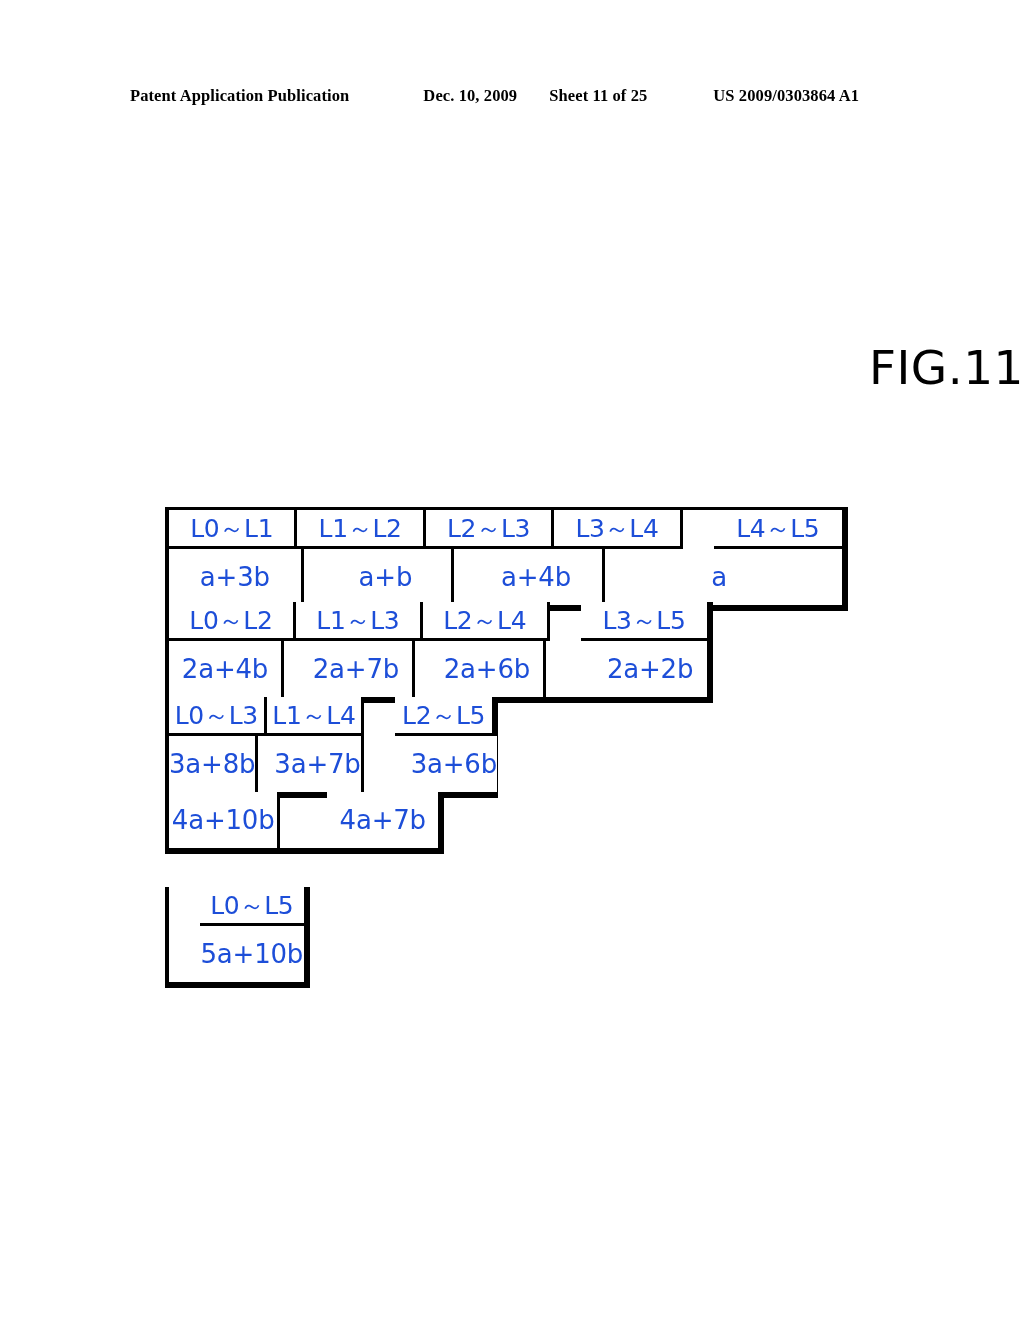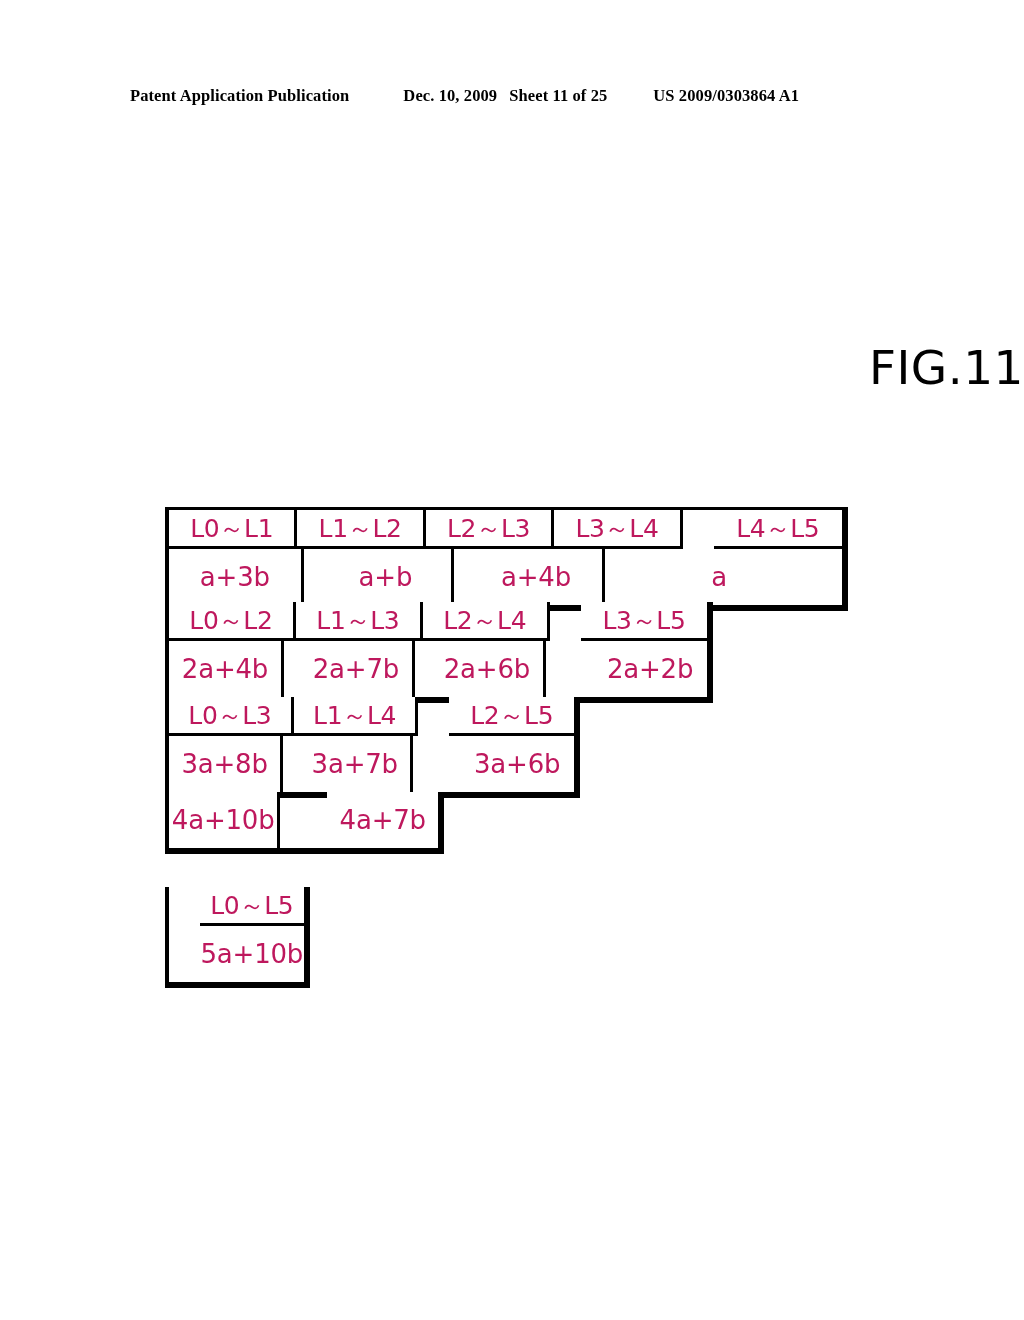--- a/index.html
+++ b/index.html
@@ -22,20 +22,21 @@
     top: 86px;
     left: 130px;
     width: 764px;
     display: flex;
     align-items: baseline;
     font-family: "Liberation Serif", serif;
     font-weight: bold;
     font-size: 16.5px;
     letter-spacing: 0.1px;
     white-space: nowrap;
+    gap: 20px;
   }
   .hdr-pub      { margin-right: 54px; }
   .hdr-date     { margin-right: 12px; }
   .hdr-sheet    { margin-right: 46px; }
   .hdr-patno    { }
 
   
   .fig-title {
     position: absolute;
     top: 340px;
@@ -88,21 +89,21 @@
 
   .cell {
     box-sizing: border-box;
     width: 134.6px;
     border-right: 3px solid #000;
     border-bottom: 3px solid #000;
     display: flex;
     align-items: center;
     justify-content: center;
     font-family: "DejaVu Sans", sans-serif;
-    color: #be185d;
+    color: #1d4ed8;
     background: #fff;
     white-space: nowrap;
   }
   .row-label .cell {
     font-size: 25px;
     letter-spacing: -0.3px;
   }
   .row-value .cell {
     font-size: 26px;
     border-bottom: none;
@@ -153,21 +154,21 @@
           <div class="cell last-in-row">L3～L5</div>
         </div>
         <div class="row row-value">
           <div class="cell">2a+4b</div>
           <div class="cell">2a+7b</div>
           <div class="cell">2a+6b</div>
           <div class="cell last-in-row">2a+2b</div>
         </div>
       </div>
     </div>
-    <div class="block" style="top: 190px; width: 415px;">
+    <div class="block" style="top: 190px; width: 333px;">
       <div class="block-inner">
         <div class="row row-label">
           <div class="cell">L0～L3</div>
           <div class="cell">L1～L4</div>
           <div class="cell last-in-row">L2～L5</div>
         </div>
         <div class="row row-value">
           <div class="cell">3a+8b</div>
           <div class="cell">3a+7b</div>
           <div class="cell last-in-row">3a+6b</div>

